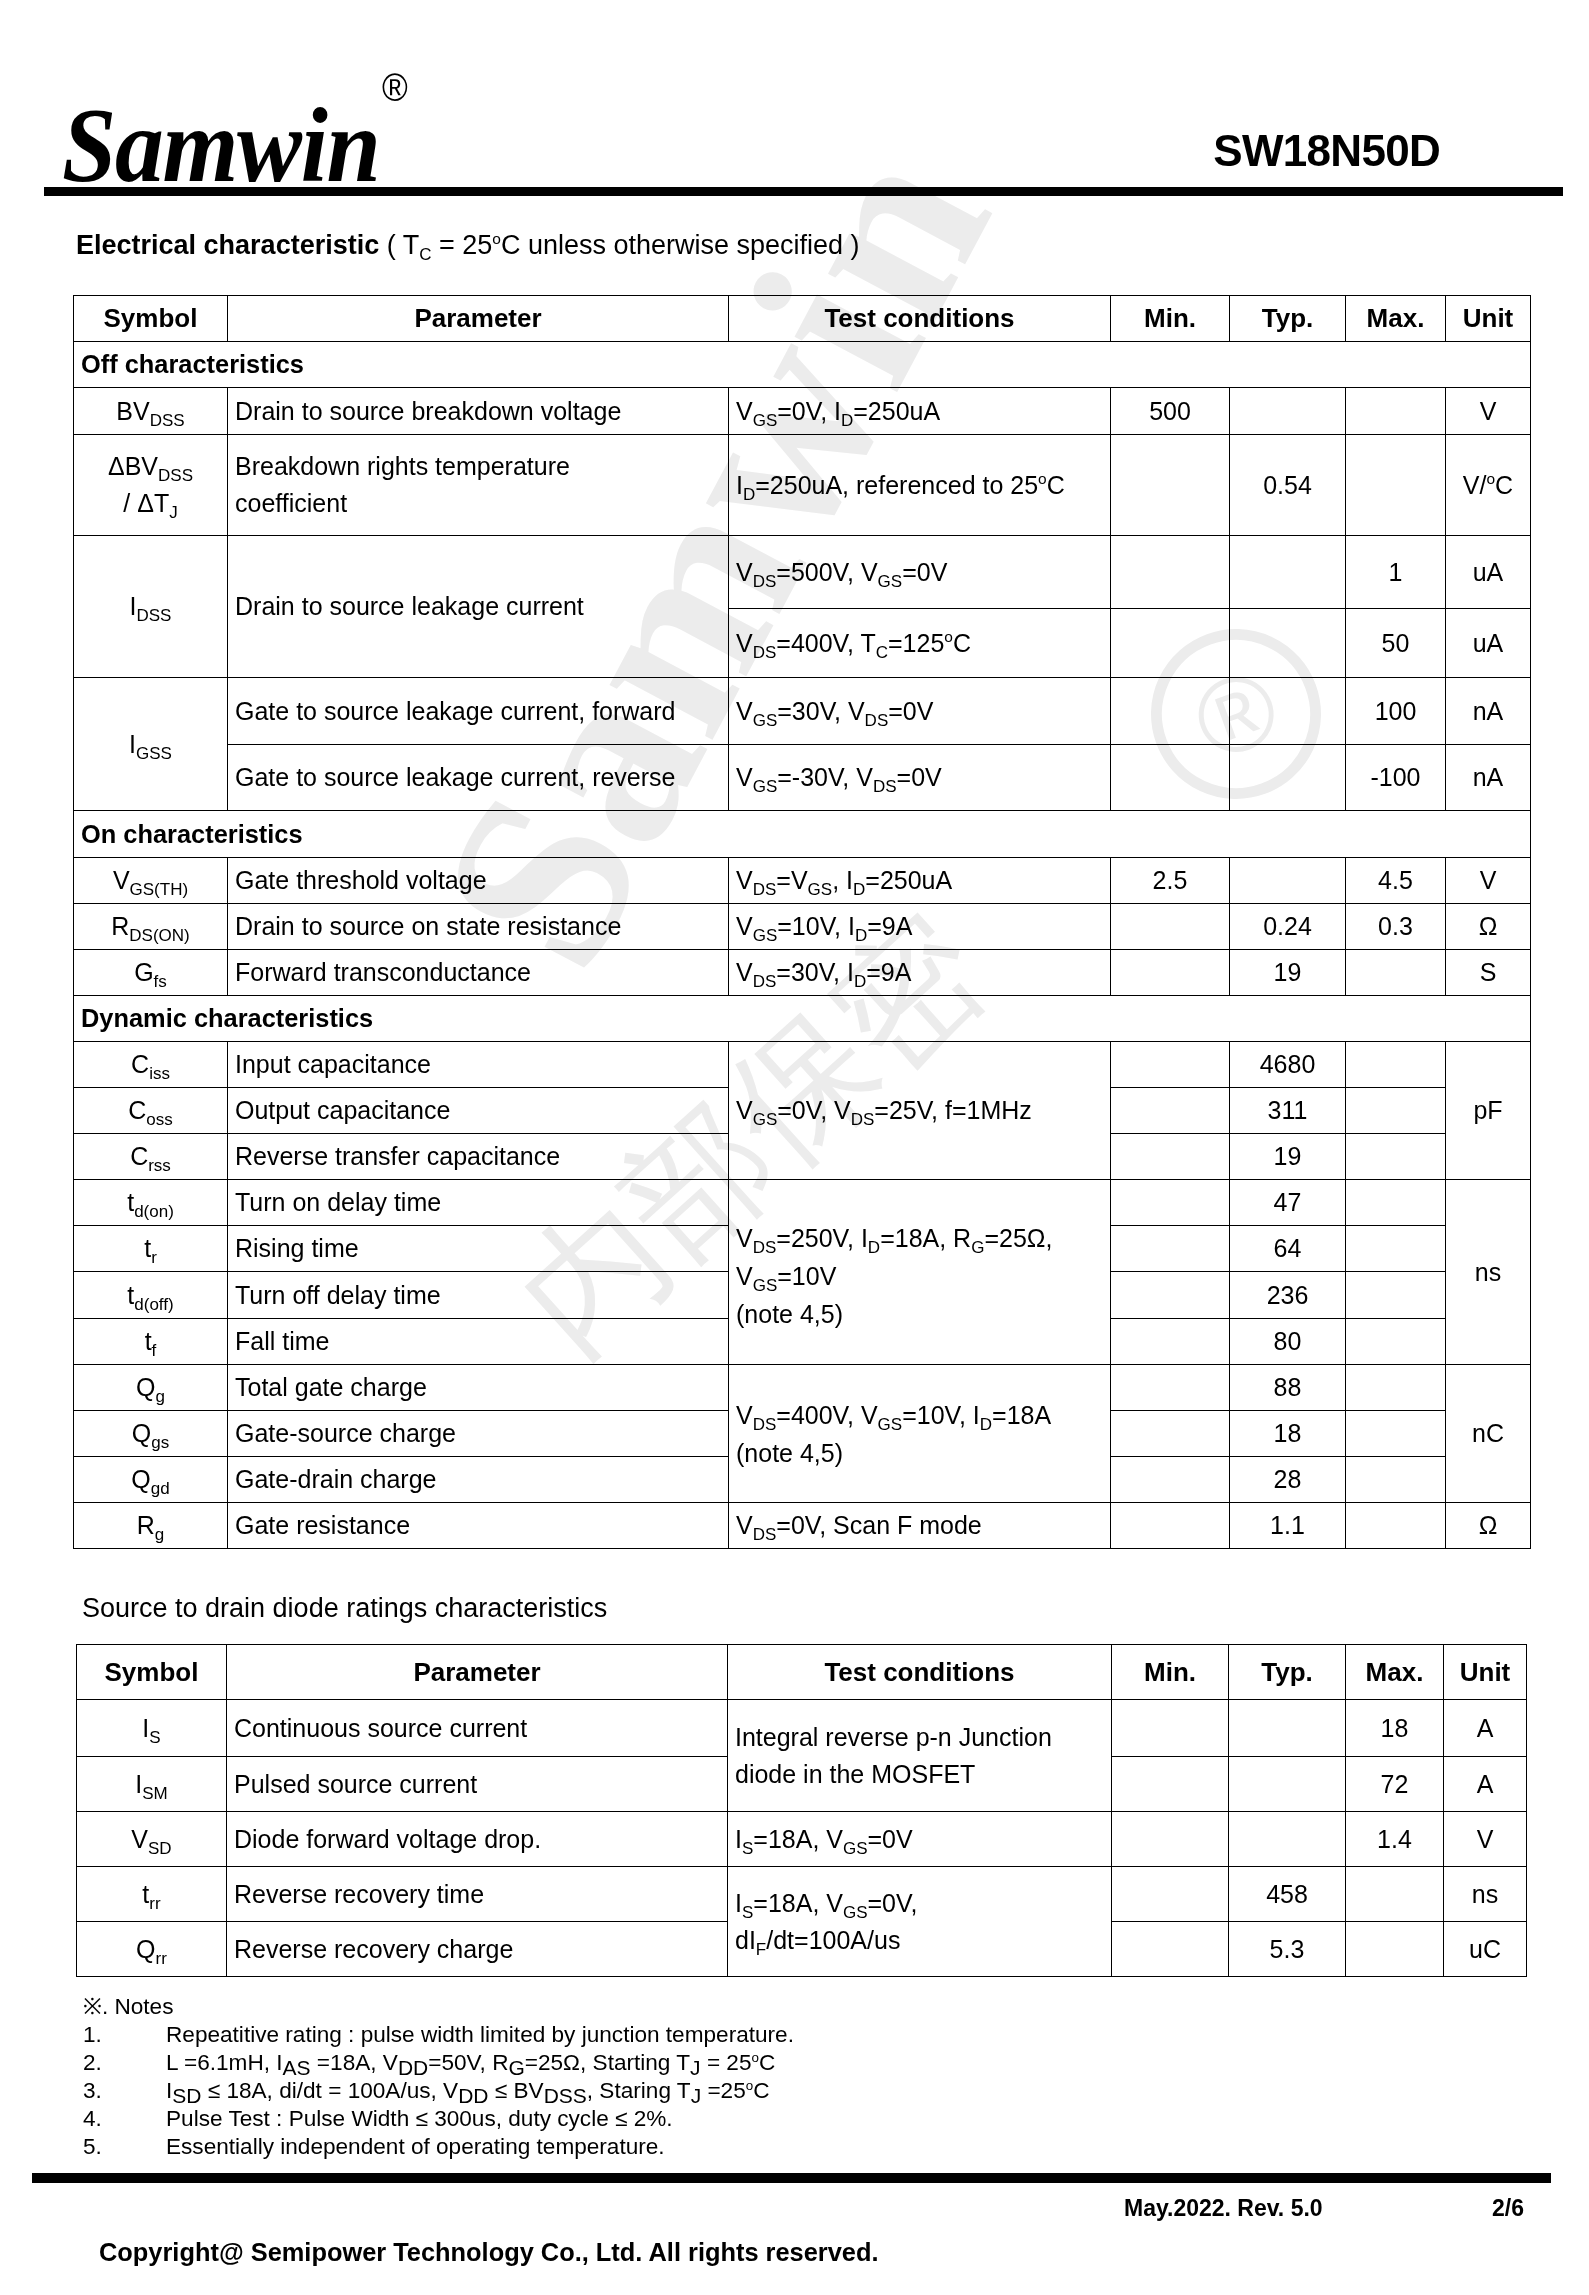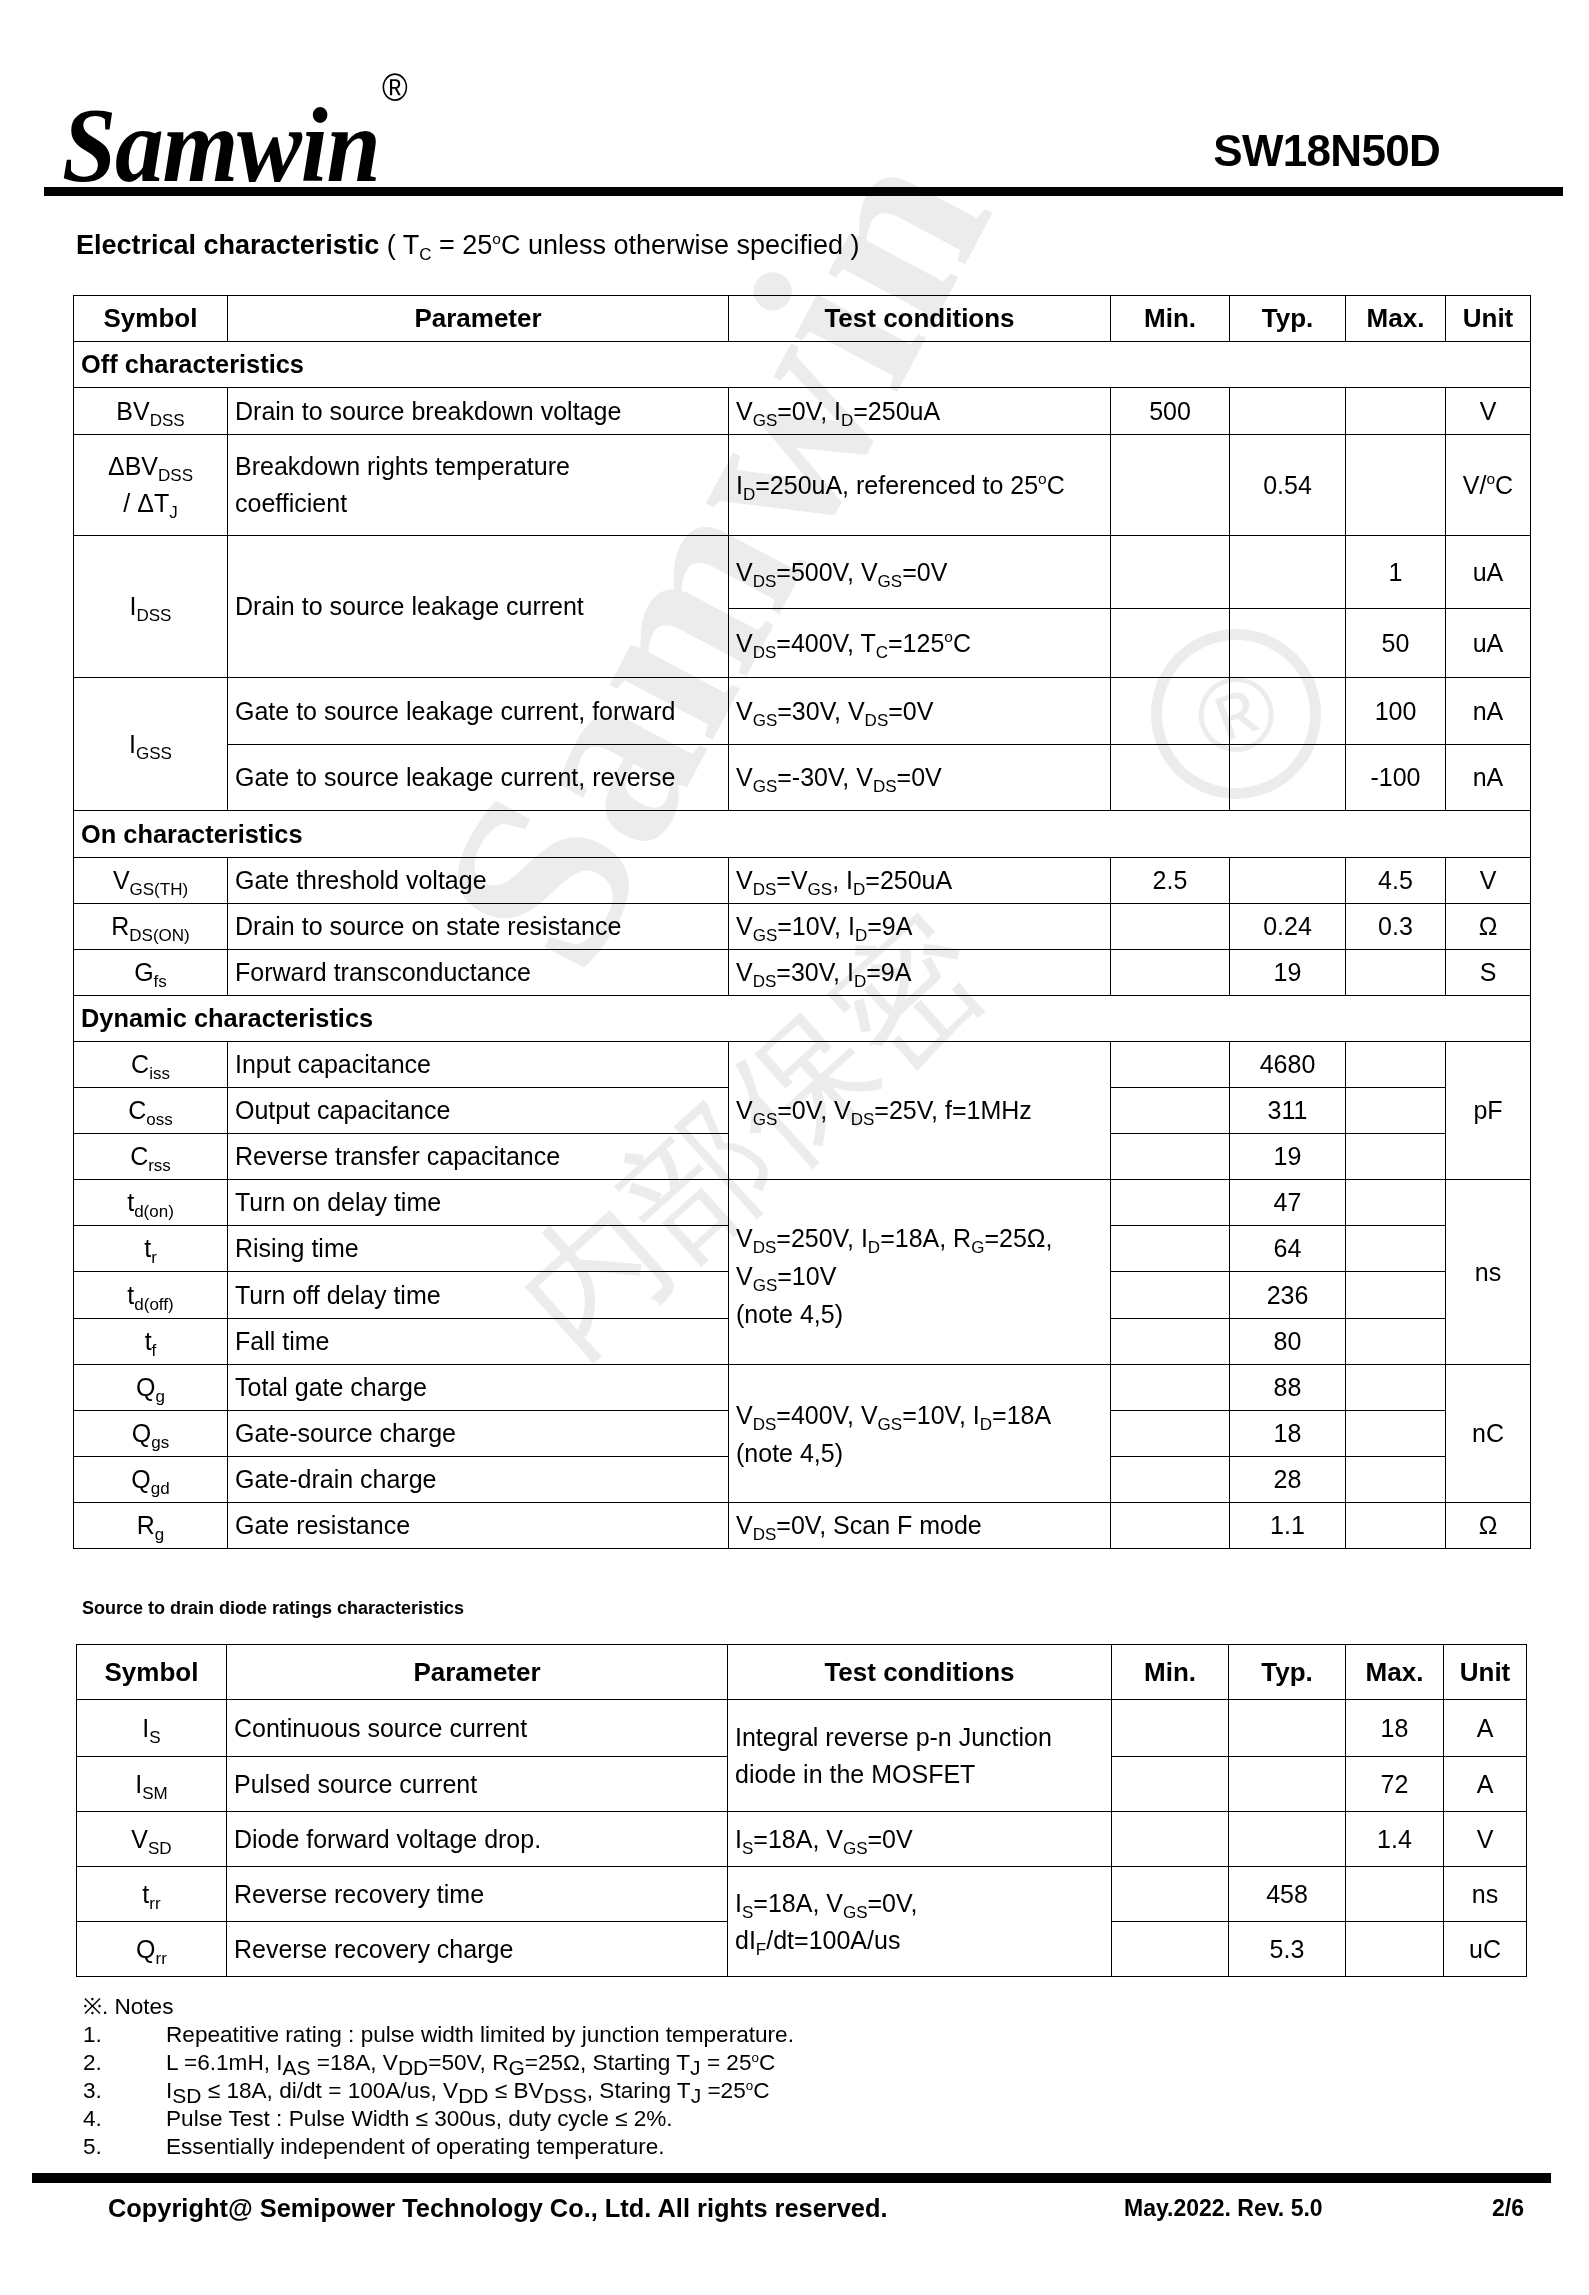--- a/index.html
+++ b/index.html
@@ -4,21 +4,21 @@
 <style>
   html,body{margin:0;padding:0;background:#fff;}
   body{width:1589px;height:2295px;position:relative;overflow:hidden;font-family:"Liberation Sans",sans-serif;color:#000;}
   .abs{position:absolute;}
   .logo{left:62px;top:79px;font-family:"Liberation Serif",serif;font-weight:bold;font-style:italic;font-size:106px;line-height:106px;letter-spacing:-1.4px;transform:scaleX(0.92);transform-origin:left top;}
   .logo sup{font-family:"Liberation Sans",sans-serif;font-style:normal;font-weight:normal;font-size:38px;position:relative;top:-44px;margin-left:2.8px;}
   .partno{right:55px;top:129px;font-weight:bold;font-size:44px;line-height:44px;letter-spacing:-0.7px;}
   .topbar{left:44px;top:187px;width:1519px;height:9.2px;background:#000;}
   .subtitle{left:76px;top:230px;font-size:27px;line-height:31px;}
   .subtitle b{font-weight:bold;}
-  .sec2title{left:82px;top:1593px;font-size:18px;line-height:31px;font-weight:bold;}
+  .sec2title{left:82px;top:1593px;font-size:27px;line-height:31px;font-weight:normal;}
   table.spec{position:absolute;border-collapse:collapse;table-layout:fixed;font-size:25px;}
   table.spec td, table.spec th{border:1.4px solid #000;padding:0 7px;vertical-align:middle;line-height:37px;}
   table.spec th{font-weight:bold;text-align:center;font-size:26px;}
   .c{text-align:center;}
   .l{text-align:left;}
   .sect{font-weight:bold;font-size:25.4px;text-align:left;}
   sub{font-size:17px;vertical-align:-5.7px;line-height:0;}
   sup.deg{font-size:15.5px;vertical-align:10px;line-height:0;}
   .notes{left:83px;top:1993px;font-size:22.6px;line-height:28px;}
   .notes .row{display:flex;}
@@ -338,17 +338,17 @@
           <span><span>Pulse Test : Pulse Width ≤ 300us, duty cycle ≤ 2%.</span></span>
         </div>
         <div class="row">
           <span class="num">5.</span>
           <span><span>Essentially independent of operating temperature.</span></span>
         </div>
       </div>
   </div>
 
   <div class="abs botbar"></div>
-  <div class="abs footer" style="left:108px;">Copyright@ Semipower Technology Co., Ltd. All rights reserved.</div>
+  <div class="abs footer" style="left:99px;margin-top:44px;">Copyright@ Semipower Technology Co., Ltd. All rights reserved.</div>
   <div class="abs footer" style="left:1124px;font-size:23px;">May.2022. Rev. 5.0</div>
   <div class="abs footer" style="left:1492px;font-size:23px;">2/6</div>
 </div>
 
 
 </body></html>

